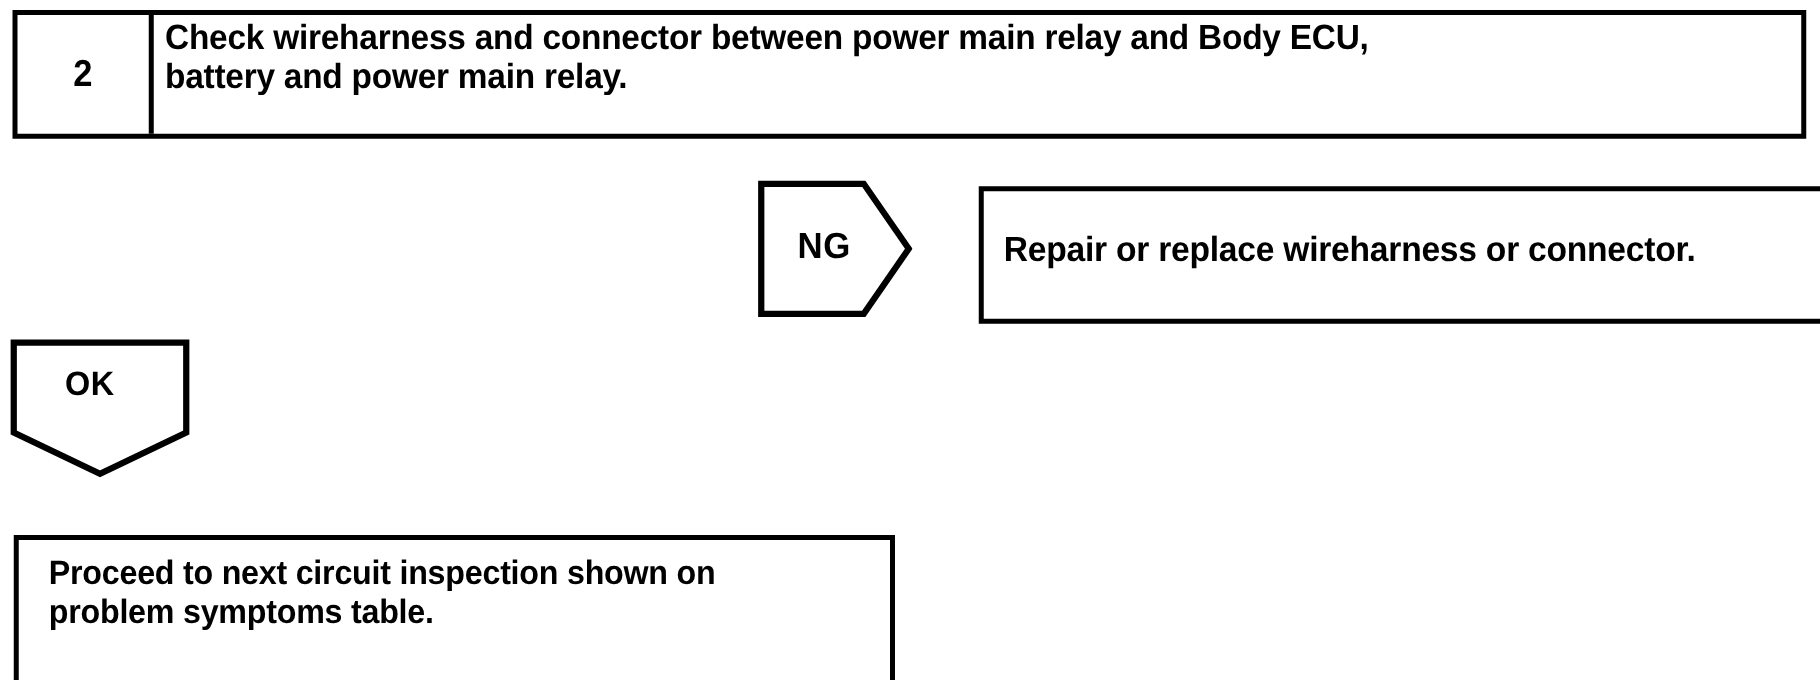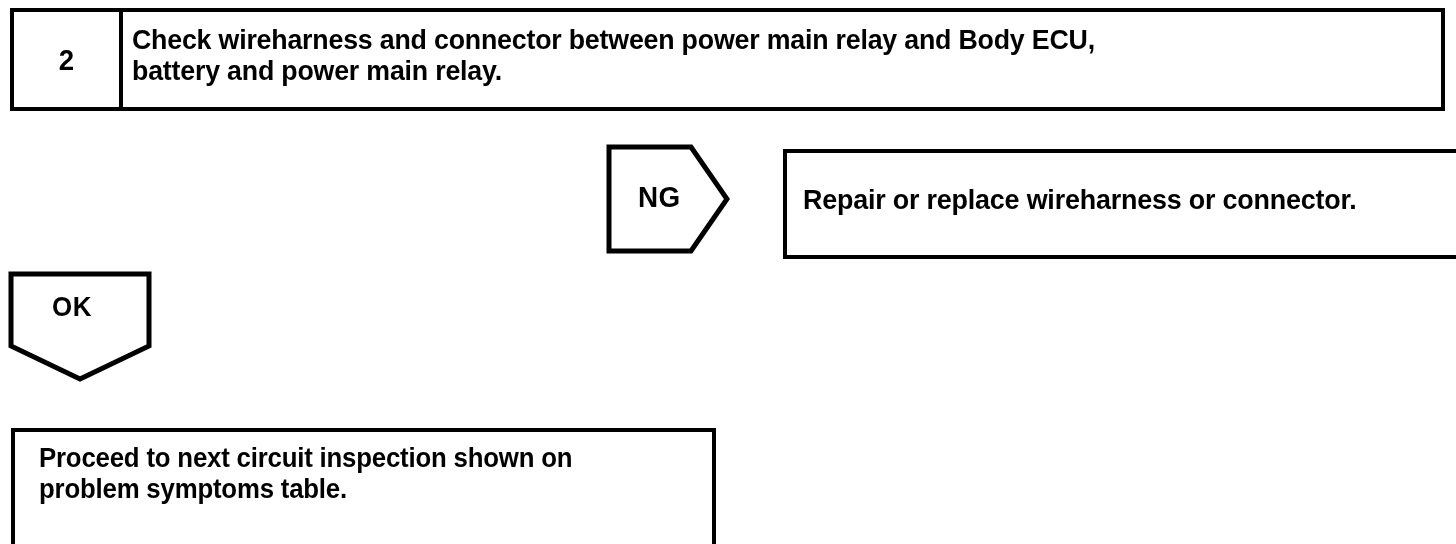--- a/index.html
+++ b/index.html
@@ -47,21 +47,21 @@
     font-size: 30px;
     font-weight: 700;
     letter-spacing: 0px;
     line-height: 1;
     transform: scaleX(0.92);
   }
   .step-text-cell {
     flex: 1 1 auto;
     display: flex;
     align-items: flex-start;
-    padding: 12px 0 0 9px;
+    padding: 2px 0 0 9px;
     box-sizing: border-box;
   }
   .step-text {
     font-size: 28px;
     font-weight: 700;
     line-height: 1.12;
     letter-spacing: -0.2px;
     transform: scaleX(0.955);
     transform-origin: left top;
     white-space: pre-line;

